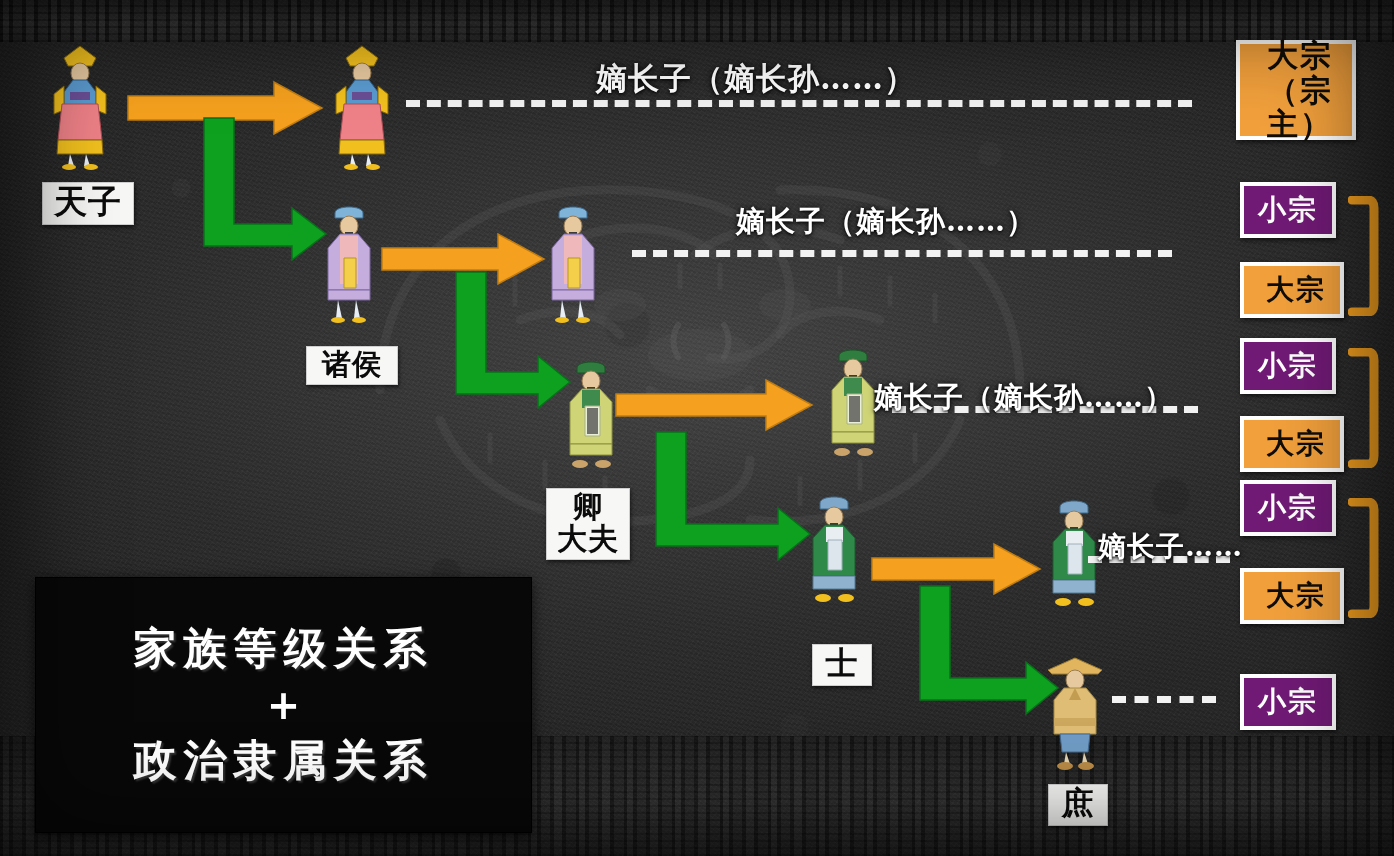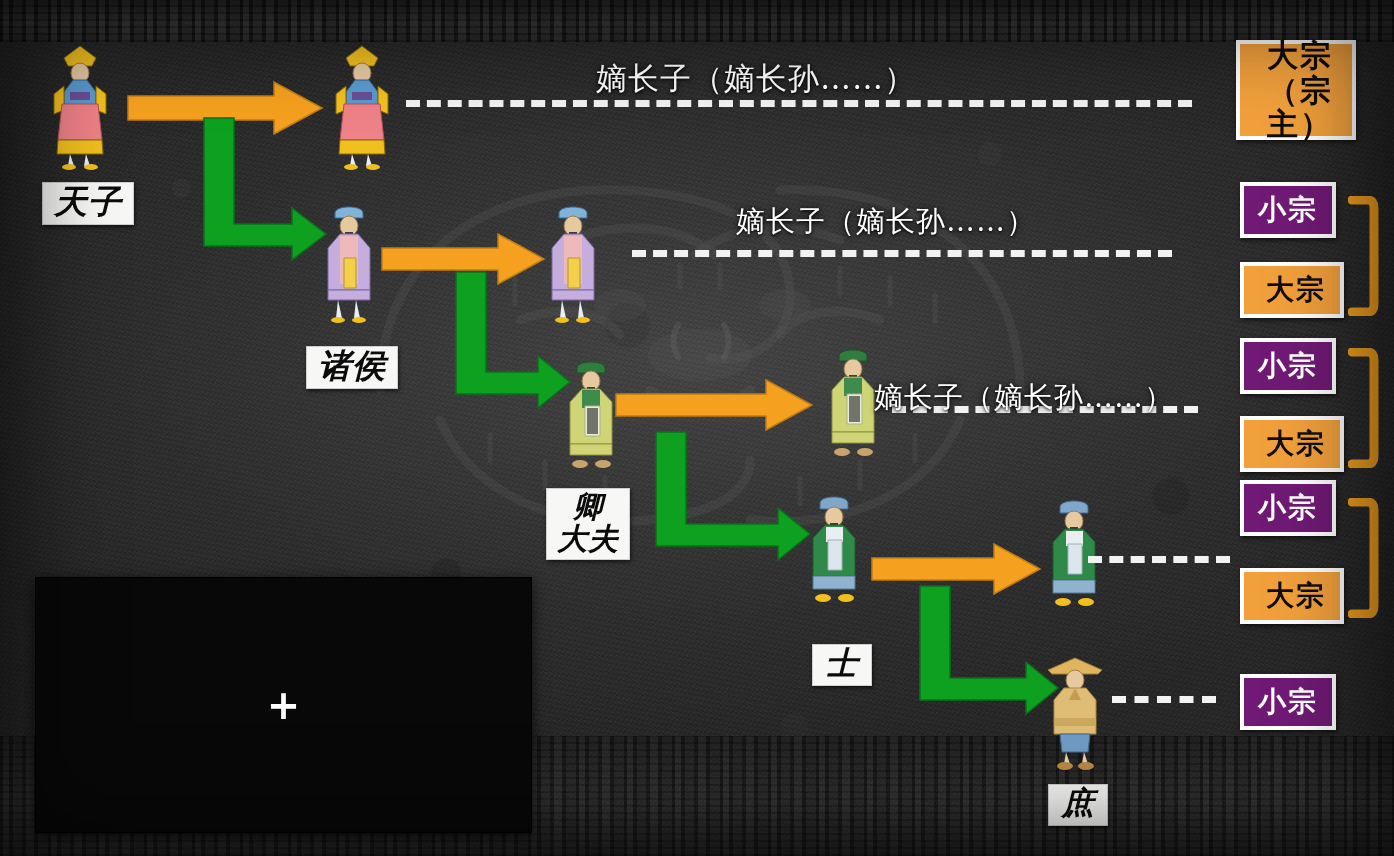--- a/index.html
+++ b/index.html
@@ -79,21 +79,20 @@
   
   .rolebox{
     position:absolute;background:#f7f7f5;color:#0b0b0b;
     border:1px solid #cfcfcf;
     font-family:"DejaVu Serif","Liberation Serif",serif;
     font-weight:700;text-align:center;line-height:1.06;
     box-shadow:1px 2px 4px rgba(0,0,0,.6);
     padding:2px 7px 4px;
     white-space:pre-line;
     letter-spacing:1px;
-    font-style:italic;
   }
 
   
   .tag{
     position:absolute;text-align:center;
     font-family:"DejaVu Serif","Liberation Serif",serif;
     font-weight:700;line-height:1.12;
     border:4px solid #ffffff;
     box-shadow:1px 2px 5px rgba(0,0,0,.65);
     display:flex;align-items:center;justify-content:center;
@@ -103,21 +102,21 @@
   .tag.xiaozong{background:#701a75;color:#ffffff;}
 
   
   .bracket{position:absolute;}
   .bracket svg{display:block;}
 
   
   .cap{
     position:absolute;color:#ffffff;
     font-family:"DejaVu Serif","Liberation Serif",serif;
-    font-weight:400;white-space:nowrap;
+    font-weight:700;white-space:nowrap;
     text-shadow:0 1px 3px rgba(0,0,0,.95),0 0 7px rgba(0,0,0,.8);
     letter-spacing:1px;
   }
 
   
   #summary{
     position:absolute;left:36px;top:578px;width:495px;height:254px;
     background:#080808;
     display:flex;flex-direction:column;align-items:center;justify-content:center;
     gap:4px;
@@ -373,23 +372,24 @@
 
   <div class="dash" style="left:406px;top:100px;width:786px;"></div>
   <div class="dash" style="left:632px;top:250px;width:540px;"></div>
   <div class="dash" style="left:892px;top:406px;width:306px;"></div>
   <div class="dash" style="left:1088px;top:556px;width:142px;"></div>
   <div class="dash" style="left:1112px;top:696px;width:104px;"></div>
 
   <div class="cap" style="left:596px;top:58px;font-size:31px;">嫡长子（嫡长孙……）</div>
   <div class="cap" style="left:736px;top:202px;font-size:29px;">嫡长子（嫡长孙……）</div>
   <div class="cap" style="left:874px;top:378px;font-size:29px;">嫡长子（嫡长孙……）</div>
+  <div class="cap" style="left:1098px;top:528px;font-size:28px;">嫡长子……</div>
 
   <div class="rolebox" style="left:42px;top:182px;width:76px;font-size:33px;">天子</div>
-  <div class="rolebox" style="left:306px;top:346px;width:76px;font-size:33px;">诸侯</div>
+  <div class="rolebox" style="left:306px;top:346px;width:76px;font-size:29px;">诸侯</div>
   <div class="rolebox" style="left:546px;top:488px;width:68px;font-size:30px;">卿
 大夫</div>
   <div class="rolebox" style="left:812px;top:644px;width:44px;font-size:32px;">士</div>
   <div class="rolebox" style="left:1048px;top:784px;width:44px;font-size:32px;">庶</div>
 
   <div class="tag dazong" style="left:1236px;top:40px;width:104px;height:92px;font-size:31px;white-space:pre-line;">大宗
 （宗主）</div>
 
   <div class="tag xiaozong" style="left:1240px;top:182px;width:88px;height:48px;font-size:28px;">小宗</div>
   <div class="tag dazong" style="left:1240px;top:262px;width:88px;height:48px;font-size:28px;">大宗</div>
@@ -412,17 +412,19 @@
       <path d="M4,4 L20,4 Q26,4 26,12 L26,108 Q26,116 20,116 L4,116" fill="none" stroke="#f5a01e" stroke-width="9" stroke-linecap="round"></path>
     </svg>
   </div>
   <div class="bracket" style="left:1348px;top:498px;">
     <svg width="34" height="120" viewBox="0 0 34 120">
       <path d="M4,4 L20,4 Q26,4 26,12 L26,108 Q26,116 20,116 L4,116" fill="none" stroke="#f5a01e" stroke-width="9" stroke-linecap="round"></path>
     </svg>
   </div>
 
   <div id="summary">
+    <div class="line">家族等级关系</div>
     <div class="plus">+</div>
+    <div class="line">政治隶属关系</div>
   </div>
 
   <div class="vignette"></div>
 </div>
 
 </body></html>

